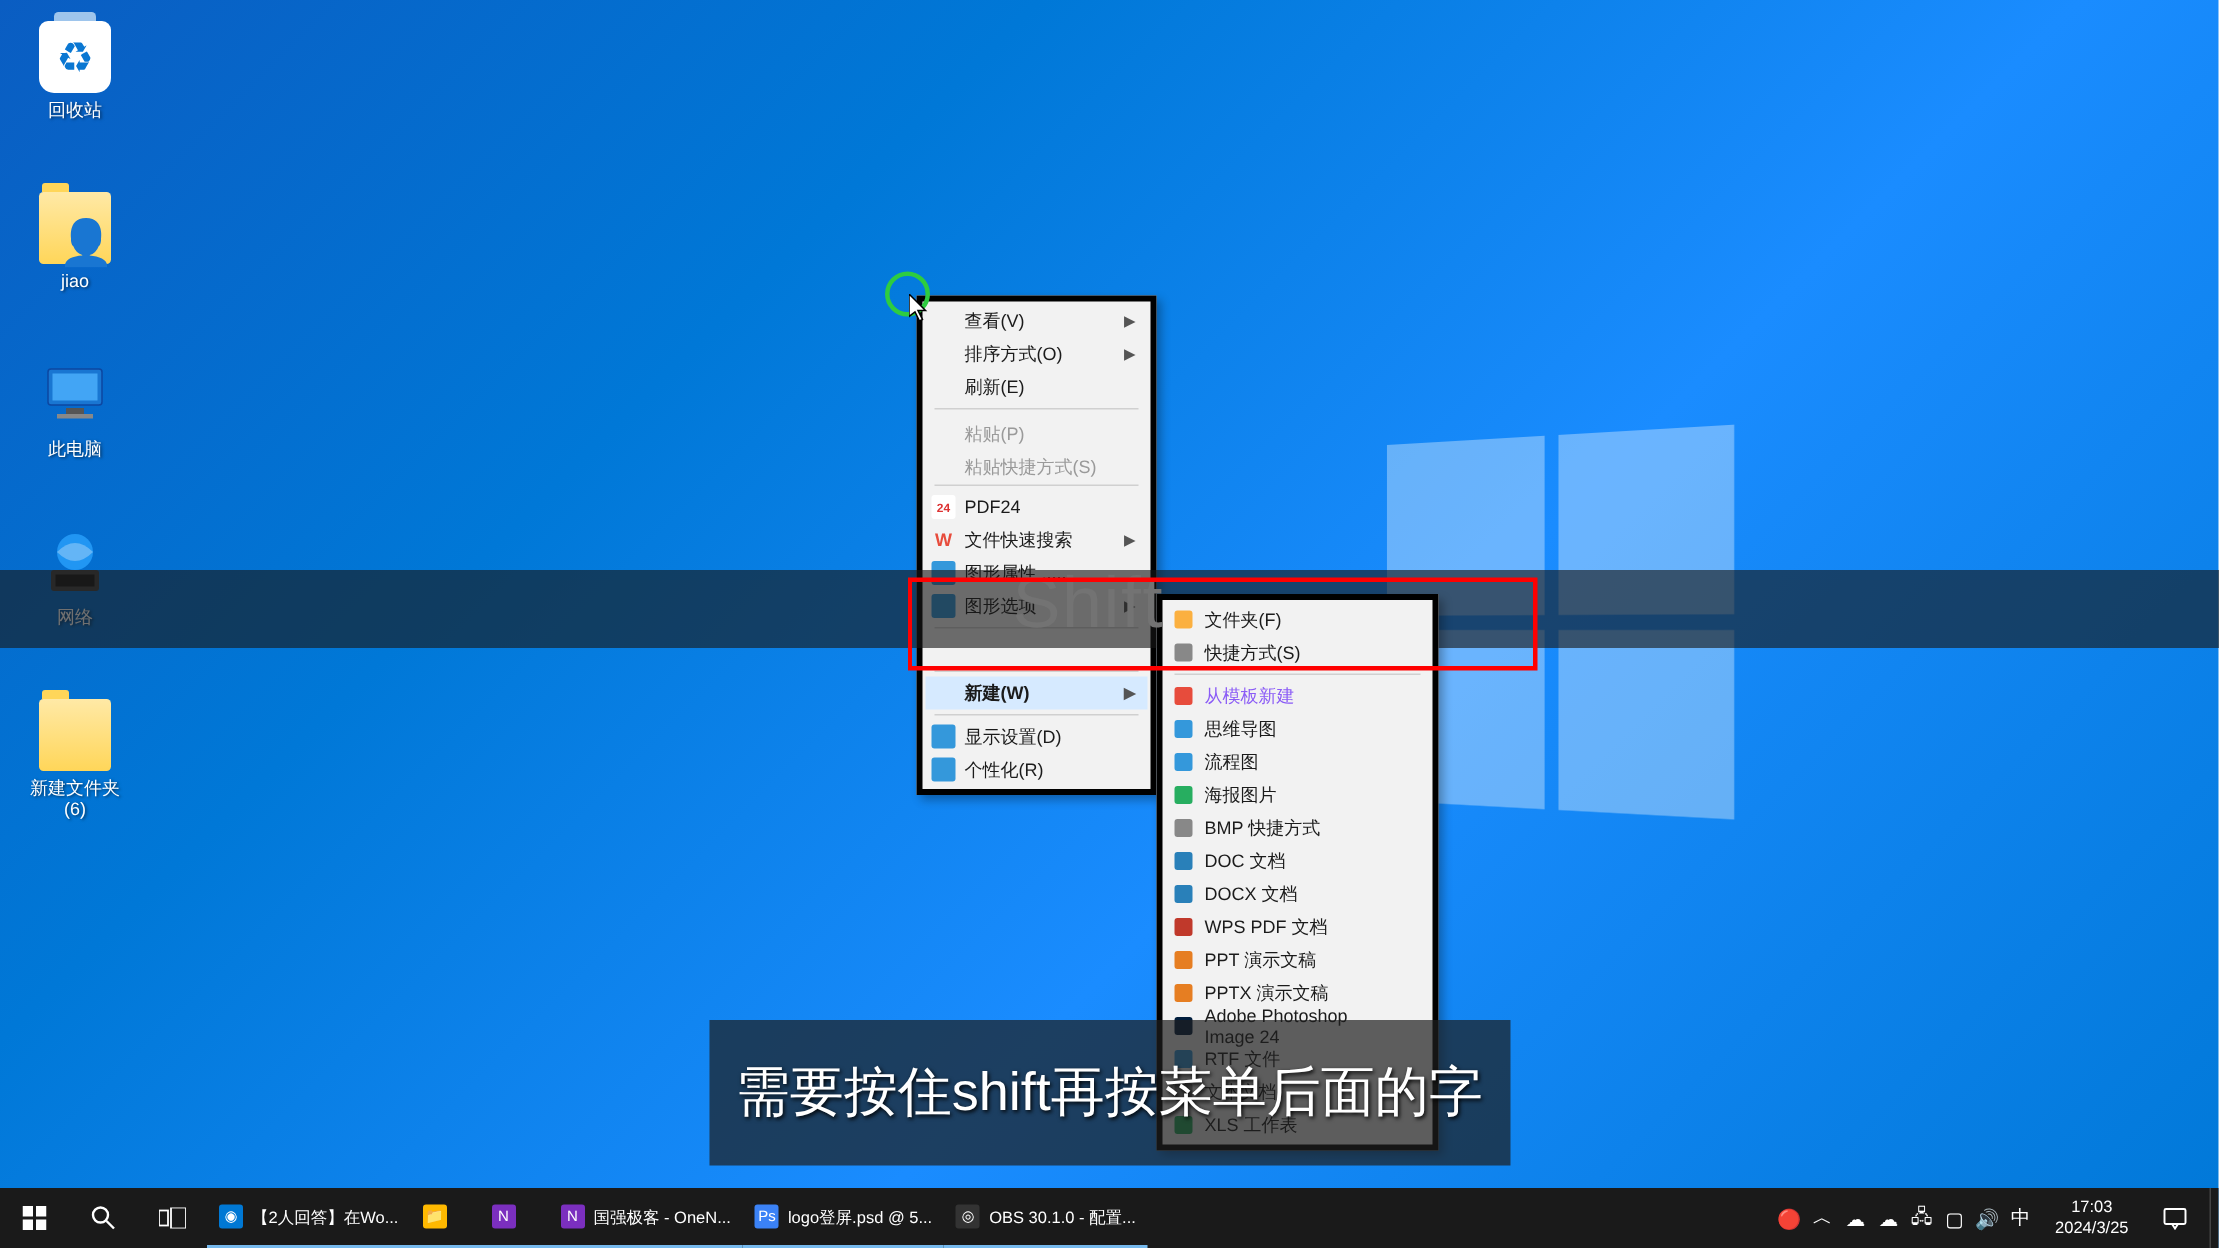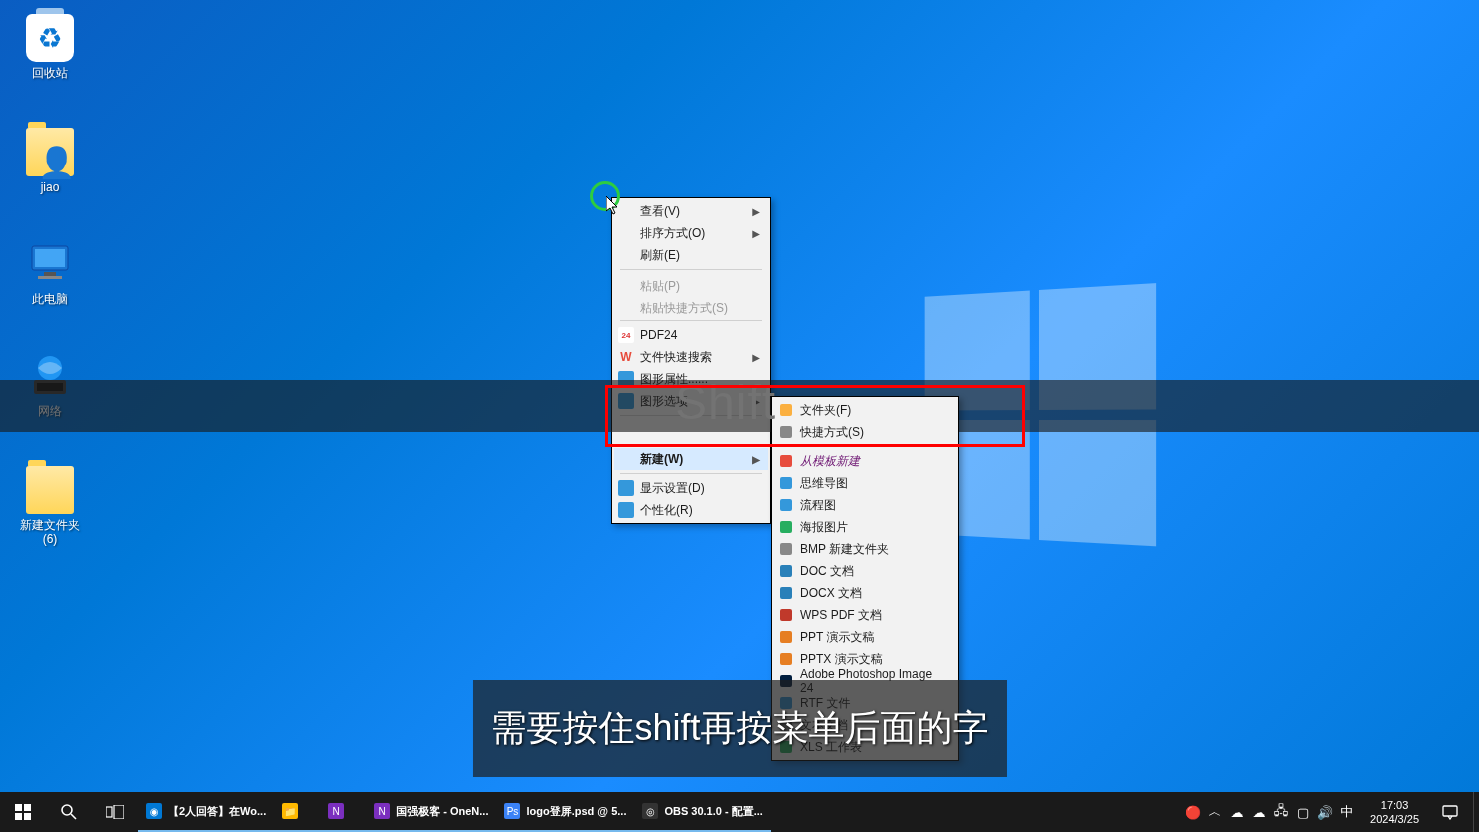--- a/index.html
+++ b/index.html
@@ -23,21 +23,21 @@
 .recycle::before { content: ""; position: absolute; top: -6px; left: 10px; right: 10px; height: 6px; background: #9ec5ec; border-radius: 3px 3px 0 0; }
 .recycle::after { content: "♻"; position: absolute; inset: 0; display: flex; align-items: center; justify-content: center; color: #0a77d2; font-size: 28px; }
 .folder-user { background: linear-gradient(#ffe9a6,#ffd659); border-radius: 3px; position: relative; }
 .folder-user::before { content: ""; position: absolute; top: -6px; left: 2px; width: 18px; height: 6px; background: #ffd659; border-radius: 2px 2px 0 0; }
 .folder-user::after { content: "👤"; position: absolute; right: -2px; bottom: -4px; font-size: 30px; }
 .this-pc svg, .network svg { width: 100%; height: 100%; }
 .folder-plain { background: linear-gradient(#ffe9a6,#ffd659); border-radius: 3px; position: relative; }
 .folder-plain::before { content: ""; position: absolute; top: -6px; left: 2px; width: 18px; height: 6px; background: #ffd659; border-radius: 2px 2px 0 0; }
 
 
-.ctx { position: absolute; background: #f2f2f2; border: 1px solid #000000; box-shadow: 3px 3px 6px rgba(0,0,0,0.3); font-size: 12px; color: #1b1b1b; }
+.ctx { position: absolute; background: #f2f2f2; border: 4px solid #000000; box-shadow: 3px 3px 6px rgba(0,0,0,0.3); font-size: 12px; color: #1b1b1b; }
 .ctx-main { left: 611px; top: 197px; width: 160px; padding: 2px; }
 .ctx .sep { height: 1px; background: #d0d0d0; margin: 3px 6px; }
 .ctx .row { display: flex; align-items: center; height: 22px; padding: 0 18px 0 26px; position: relative; cursor: default; }
 .ctx .row.dis { color: #9a9a9a; align-items: flex-end; }
 .ctx .row .arrow { position: absolute; right: 8px; font-size: 10px; color: #555; }
 .ctx .row .ico { position: absolute; left: 4px; width: 16px; height: 16px; display: flex; align-items: center; justify-content: center; font-size: 12px; }
 .ctx .row .shortcut { margin-left: auto; font-size: 11px; color: #666; }
 .ctx .row.hov { background: #d6eaff; font-weight: bold; }
 
 .ctx-sub { left: 771px; top: 396px; width: 188px; padding: 2px; z-index: 5; }
@@ -48,21 +48,21 @@
 .red-box { position: absolute; left: 605px; top: 385px; width: 420px; height: 62px; border: 3px solid #ff0000; z-index: 9; pointer-events: none; }
 
 
 .subtitle { position: absolute; left: 50%; transform: translateX(-50%); top: 680px; background: rgba(30,30,30,0.7); color: #fff; font-size: 36px; font-weight: normal; padding: 24px 18px; z-index: 10; text-shadow: 1px 1px 3px #000; }
 
 
 .taskbar { position: absolute; left: 0; right: 0; bottom: 0; height: 40px; background: #1a1a1a; display: flex; align-items: center; color: #fff; font-size: 12px; z-index: 20; }
 .taskbar .tb-btn { height: 40px; min-width: 46px; display: flex; align-items: center; justify-content: center; padding: 0 6px; cursor: pointer; }
 .taskbar .tb-app { height: 40px; display: flex; align-items: center; padding: 0 8px; gap: 6px; max-width: 160px; border-bottom: 2px solid #76b9ed; cursor: pointer; }
 .taskbar .tb-app .ti { width: 16px; height: 16px; background: #555; border-radius: 2px; flex-shrink: 0; display: flex; align-items: center; justify-content: center; font-size: 10px; }
-.taskbar .tb-app .tt { white-space: nowrap; overflow: hidden; text-overflow: ellipsis; font-size: 11px; font-weight: bold; }
+.taskbar .tb-app .tt { white-space: nowrap; overflow: hidden; text-overflow: ellipsis; font-size: 11px; }
 .taskbar .spacer { flex: 1; }
 .taskbar .tray { display: flex; align-items: center; gap: 4px; padding: 0 6px; }
 .taskbar .tray .ti { width: 18px; height: 40px; display: flex; align-items: center; justify-content: center; font-size: 13px; cursor: pointer; }
 .taskbar .clock { text-align: center; line-height: 14px; font-size: 11px; padding: 0 8px; cursor: pointer; }
 .taskbar .show-desktop { width: 6px; height: 40px; border-left: 1px solid #444; cursor: pointer; }
 
 
 .green-circle { position: absolute; left: 590px; top: 181px; width: 30px; height: 30px; border: 3px solid #2ecc40; border-radius: 50%; z-index: 15; }
 .cursor-arrow { position: absolute; left: 606px; top: 196px; z-index: 16; }
 
@@ -184,21 +184,21 @@
     </div>
     <div class="row">
       <span class="ico">
         <svg width="14" height="14" viewBox="0 0 14 14">
           <rect x="1" y="1" width="12" height="12" rx="2" fill="#888"></rect>
         </svg>
       </span>
       <span>快捷方式(S)</span>
     </div>
     <div class="sep"></div>
-    <div class="row" style="color: #701a75; font-style: italic;">
+    <div class="row" style="color: #8b5cf6;">
       <span class="ico">
         <svg width="14" height="14" viewBox="0 0 14 14">
           <rect x="1" y="1" width="12" height="12" rx="2" fill="#e74c3c"></rect>
         </svg>
       </span>
       <span>从模板新建</span>
     </div>
     <div class="row">
       <span class="ico">
         <svg width="14" height="14" viewBox="0 0 14 14">
@@ -222,21 +222,21 @@
         </svg>
       </span>
       <span>海报图片</span>
     </div>
     <div class="row">
       <span class="ico">
         <svg width="14" height="14" viewBox="0 0 14 14">
           <rect x="1" y="1" width="12" height="12" rx="2" fill="#888"></rect>
         </svg>
       </span>
-      <span>BMP 新建文件夹</span>
+      <span>BMP 快捷方式</span>
     </div>
     <div class="row">
       <span class="ico">
         <svg width="14" height="14" viewBox="0 0 14 14">
           <rect x="1" y="1" width="12" height="12" rx="2" fill="#2980b9"></rect>
         </svg>
       </span>
       <span>DOC 文档</span>
     </div>
     <div class="row">

